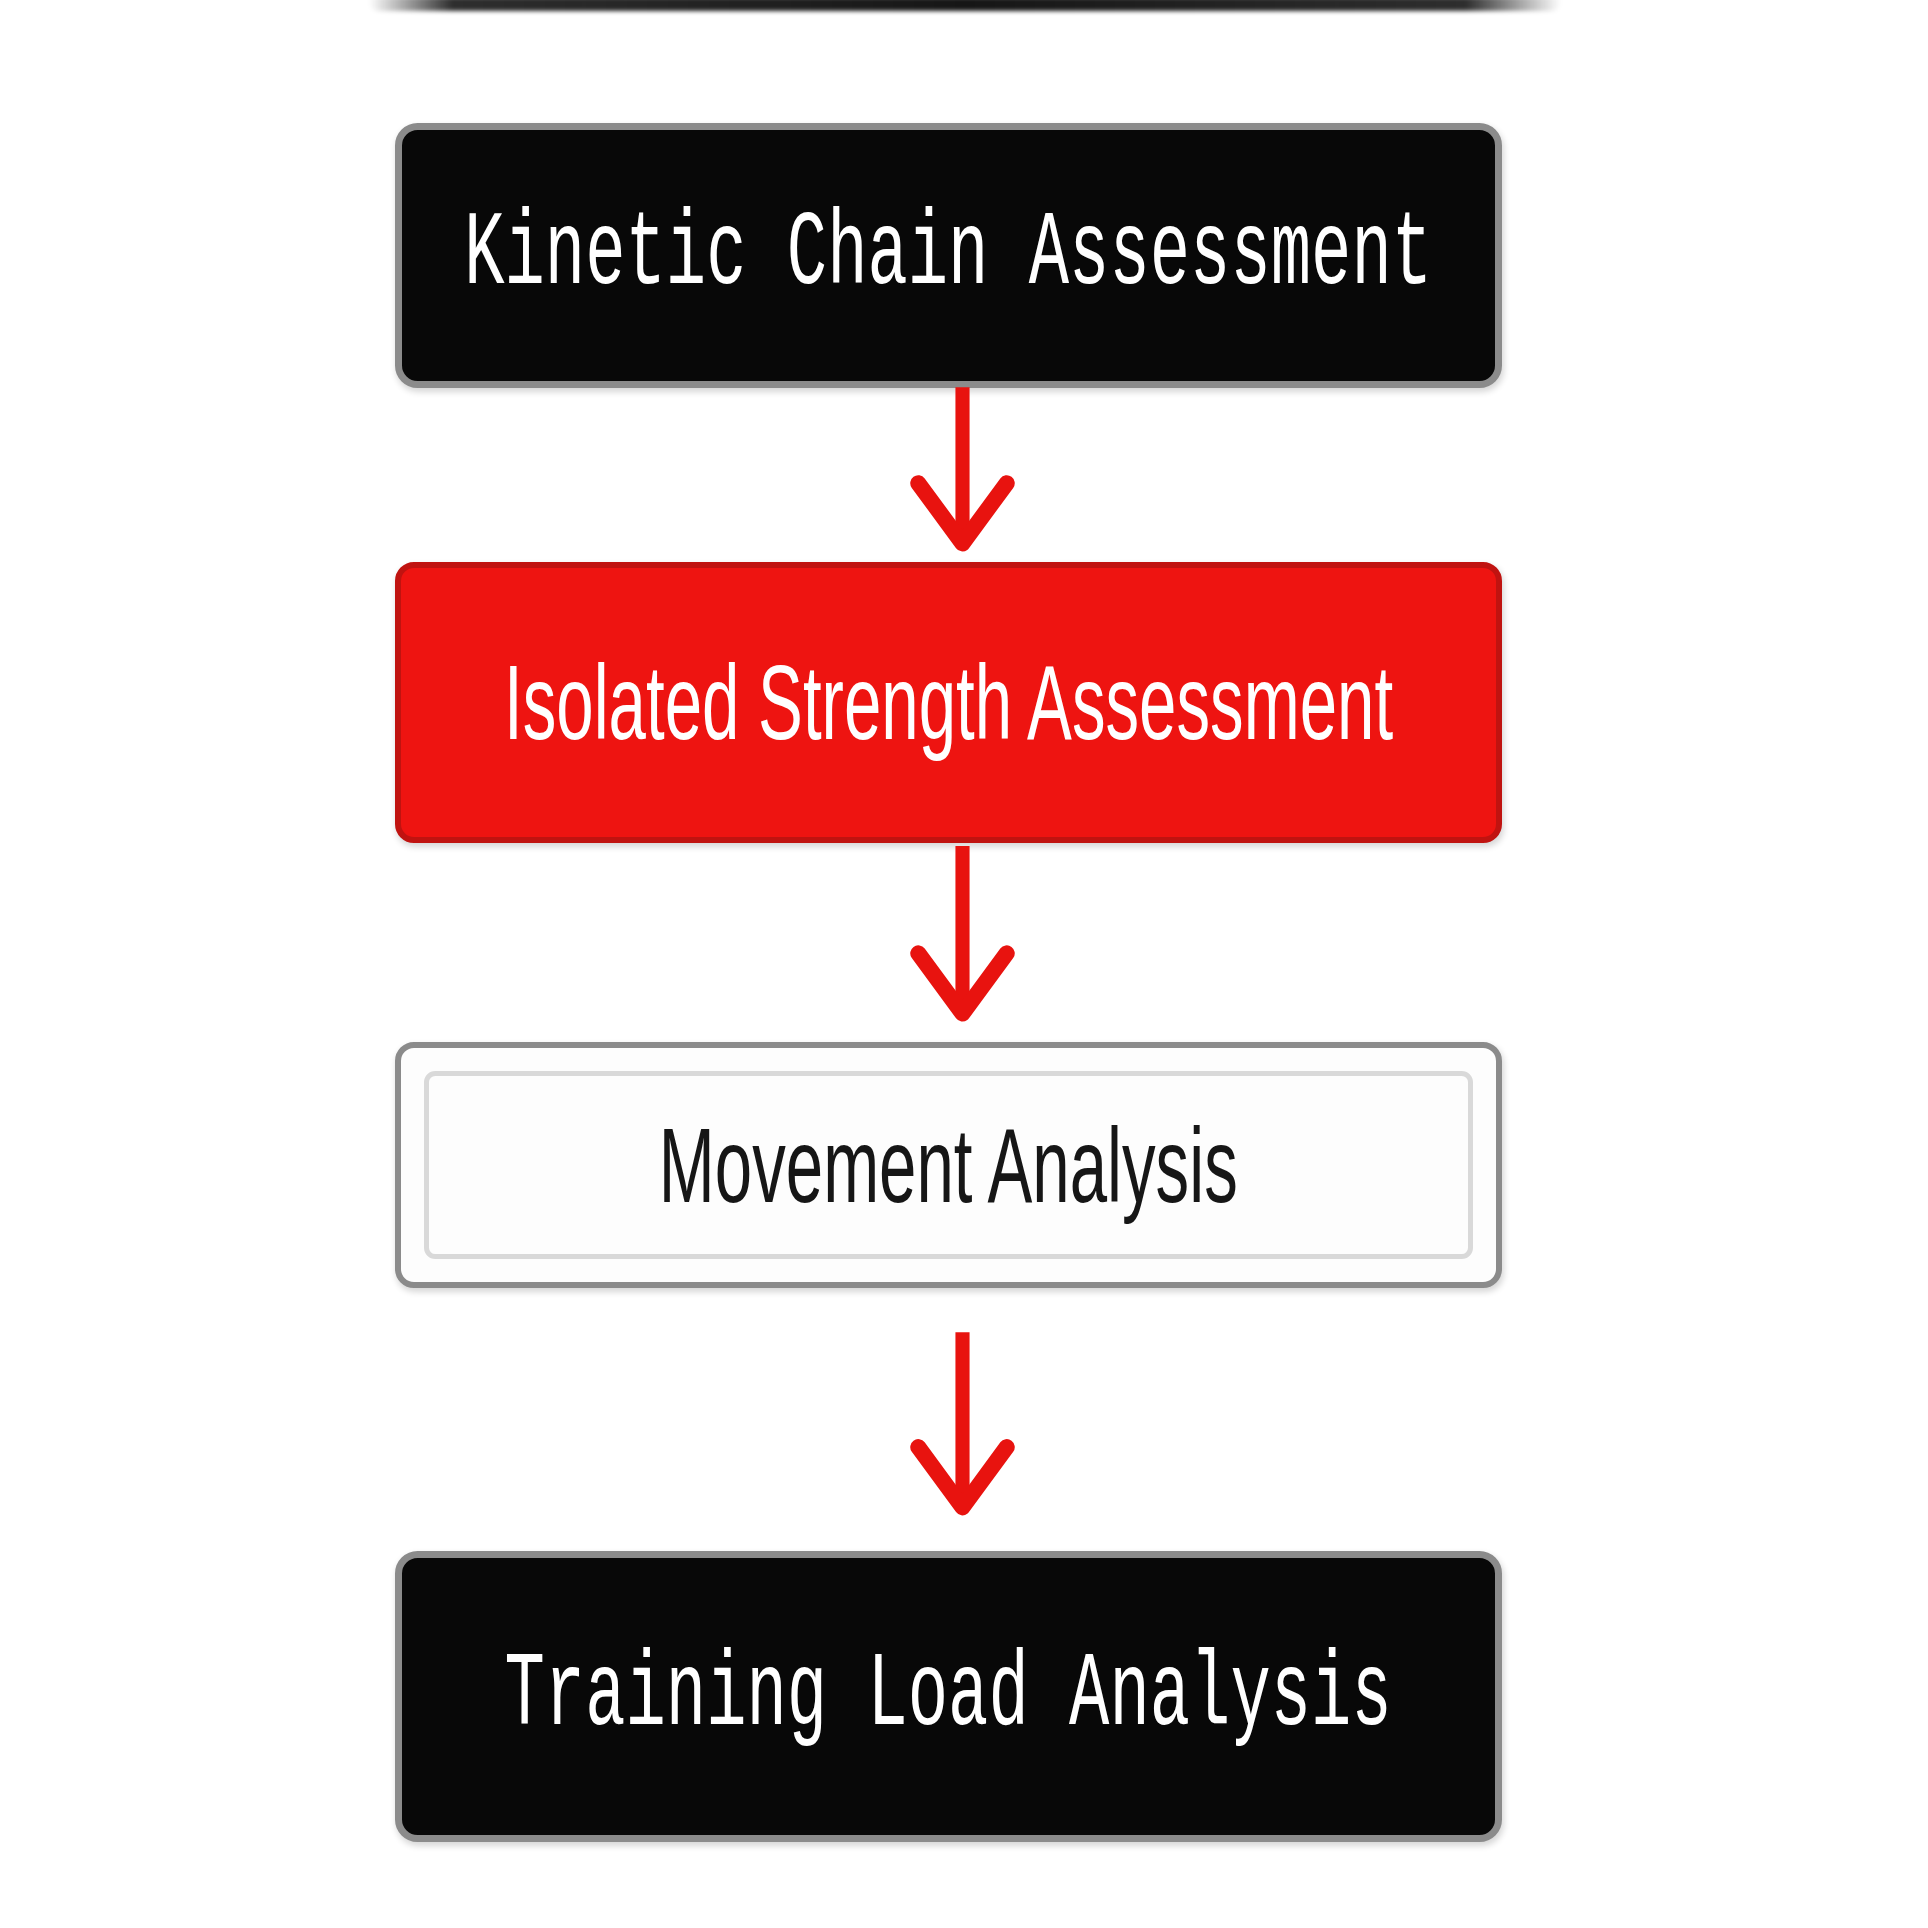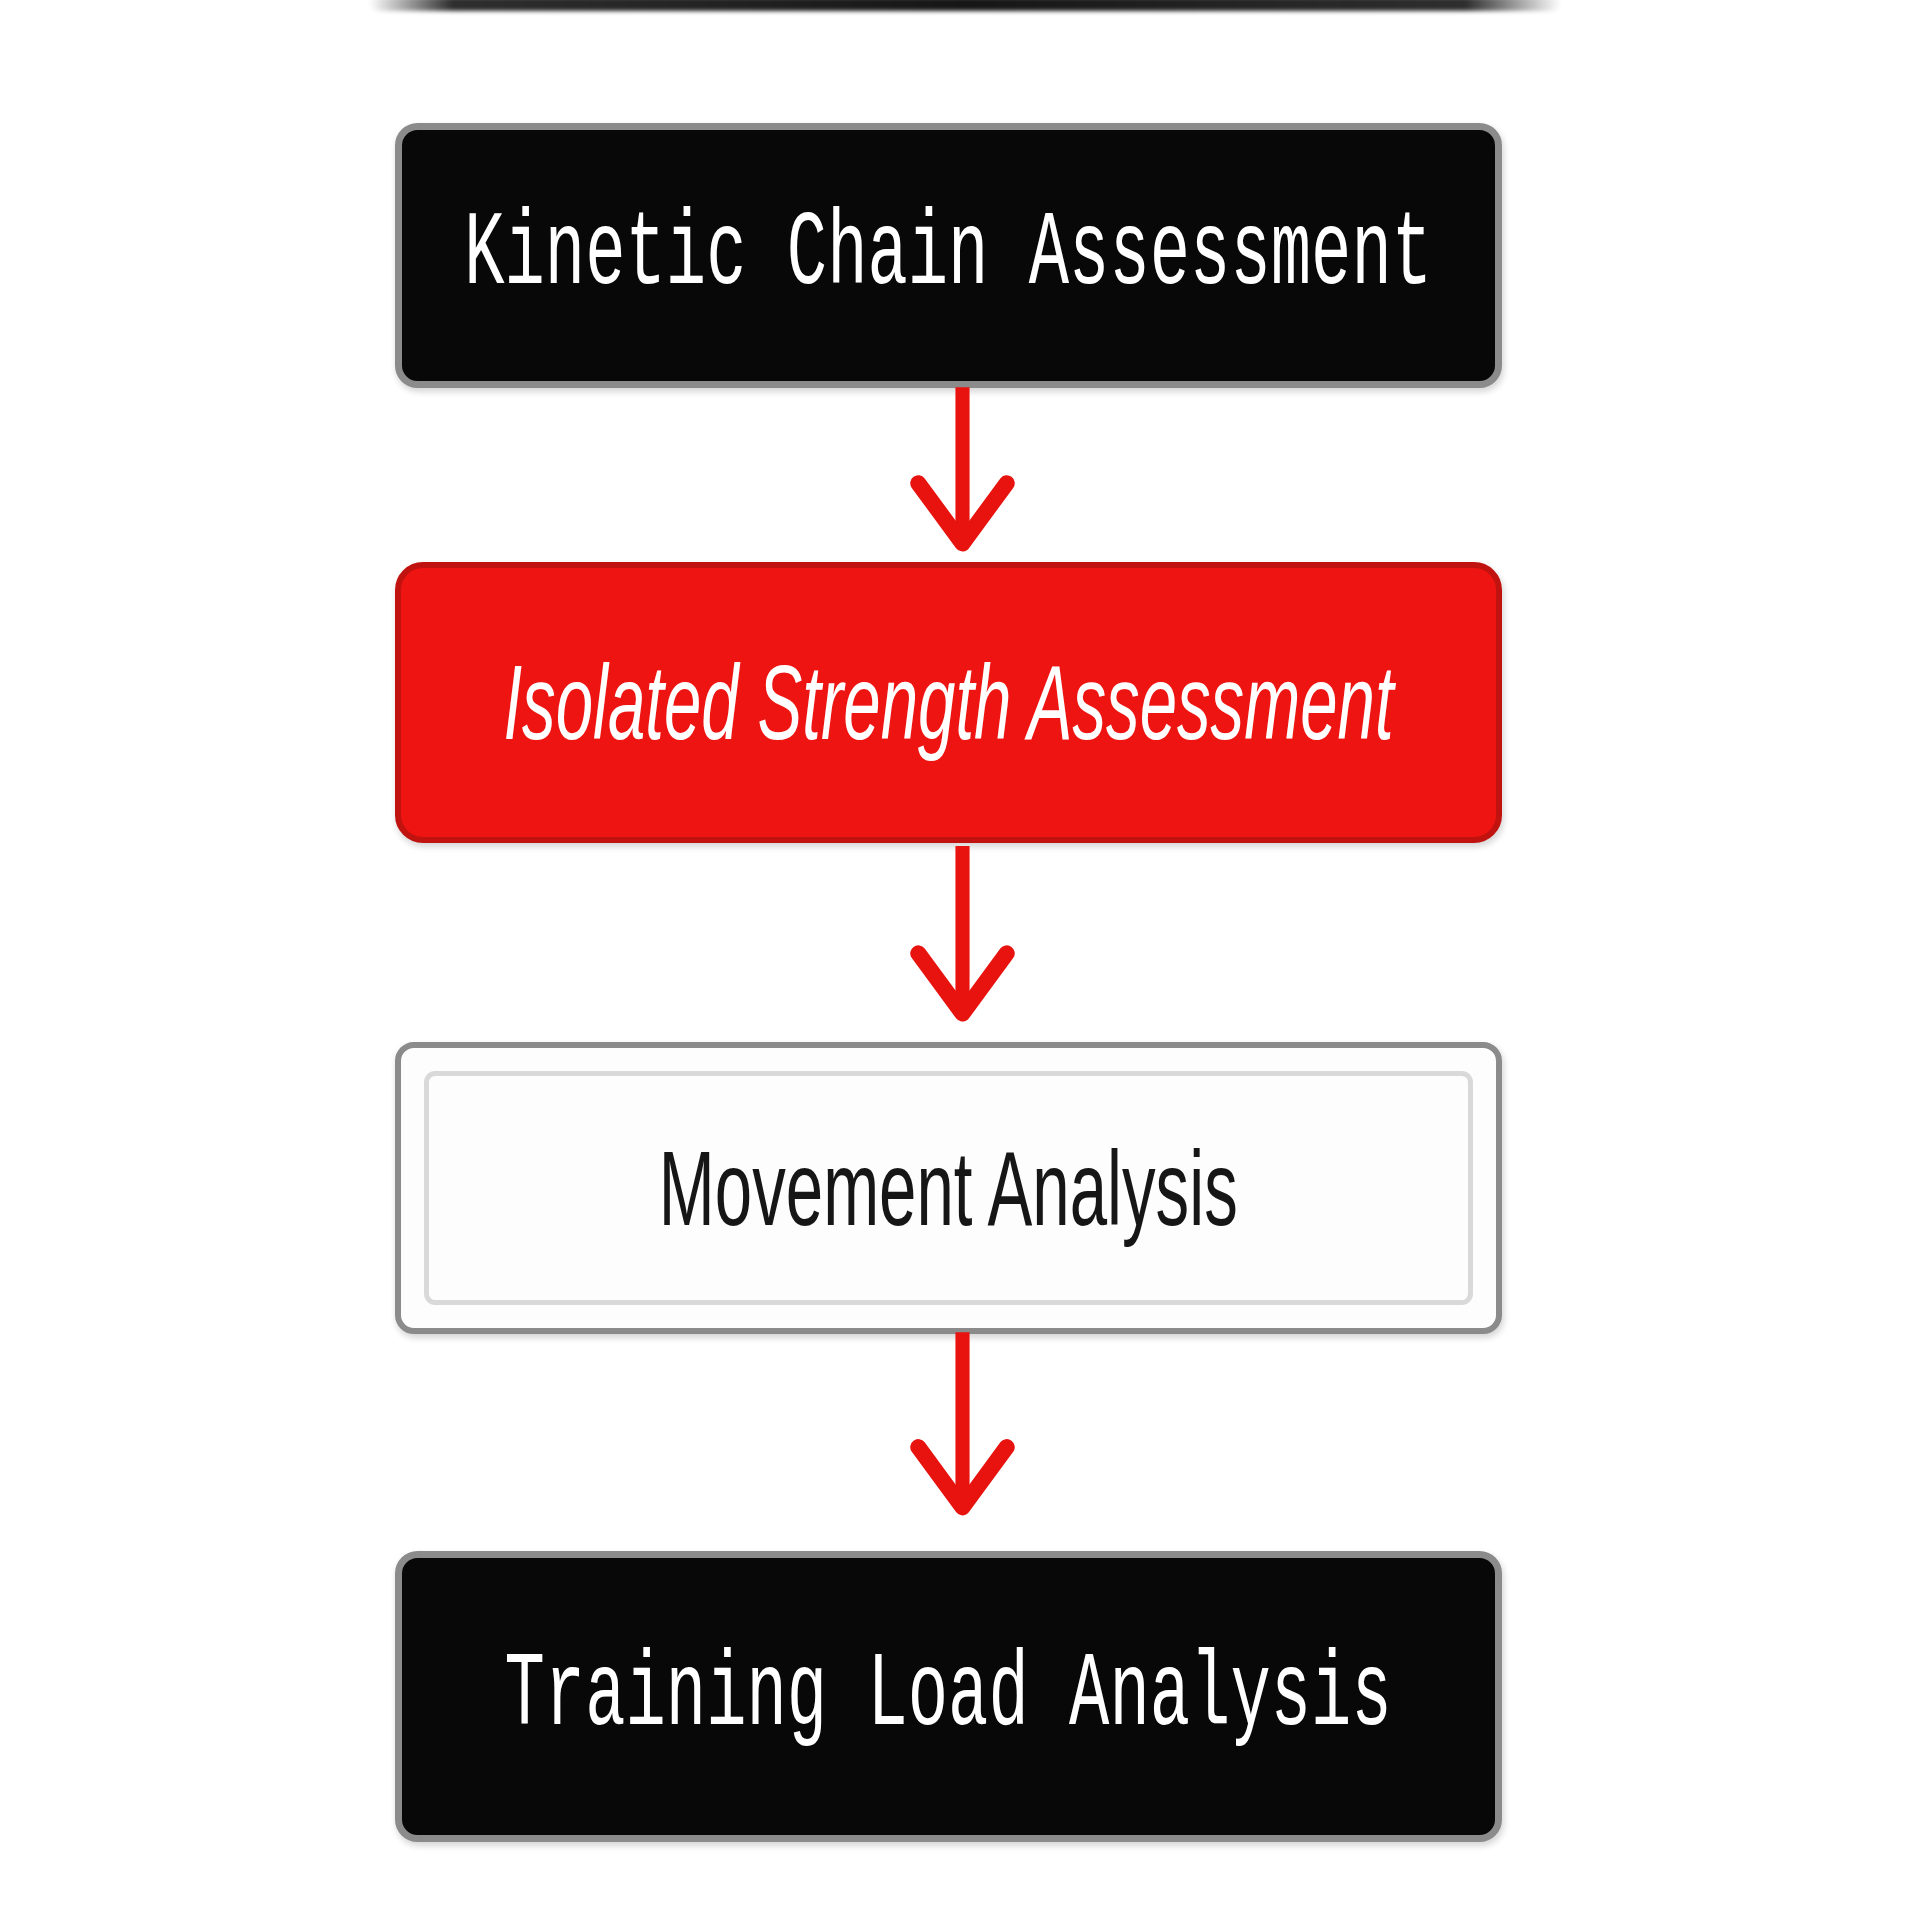--- a/index.html
+++ b/index.html
@@ -53,44 +53,43 @@
   .node-black {
     background: var(--node-black-fill, #080808);
     border: 7.5px solid var(--node-black-border, #8b8b8b);
     border-radius: 22.6px;
     color: var(--node-black-text, #ffffff);
     font-family: Liberation Mono, monospace;
   }
   .node-red {
     background: var(--node-red-fill, #ee1411);
     border: 6.6px solid var(--node-red-border, #c01310);
-    border-radius: 28px;
+    border-radius: 19px;
     color: var(--node-red-text, #ffffff);
-    font-style: italic;
   }
   .node-outlined {
     background: var(--node-outlined-fill, #fdfdfd);
     border: 6.6px solid var(--node-outlined-border, #8b8b8b);
     border-radius: 19px;
     color: var(--node-outlined-text, #161616);
     padding: 22.6px;
   }
   .node-outlined .inner-frame {
     flex: 1;
     align-self: stretch;
     display: flex;
     align-items: center;
     justify-content: center;
     border: 5.6px solid var(--node-outlined-inner-border, #d9d9d9);
     border-radius: 11.3px;
     background: transparent;
   }
   .node-1 { top: 123px;  height: 265px; }
   .node-2 { top: 562px;  height: 281px; }
-  .node-3 { top: 1042px; height: 292px; }
+  .node-3 { top: 1042px; height: 246px; }
   .node-4 { top: 1551px; height: 291px; }
 
   .arrow {
     position: absolute;
     left: 906px;
     width: 113px;
     display: block;
   }
   .arrow-1 { top: 387px; height: 166px; }
   .arrow-2 { top: 846px; height: 177px; }

